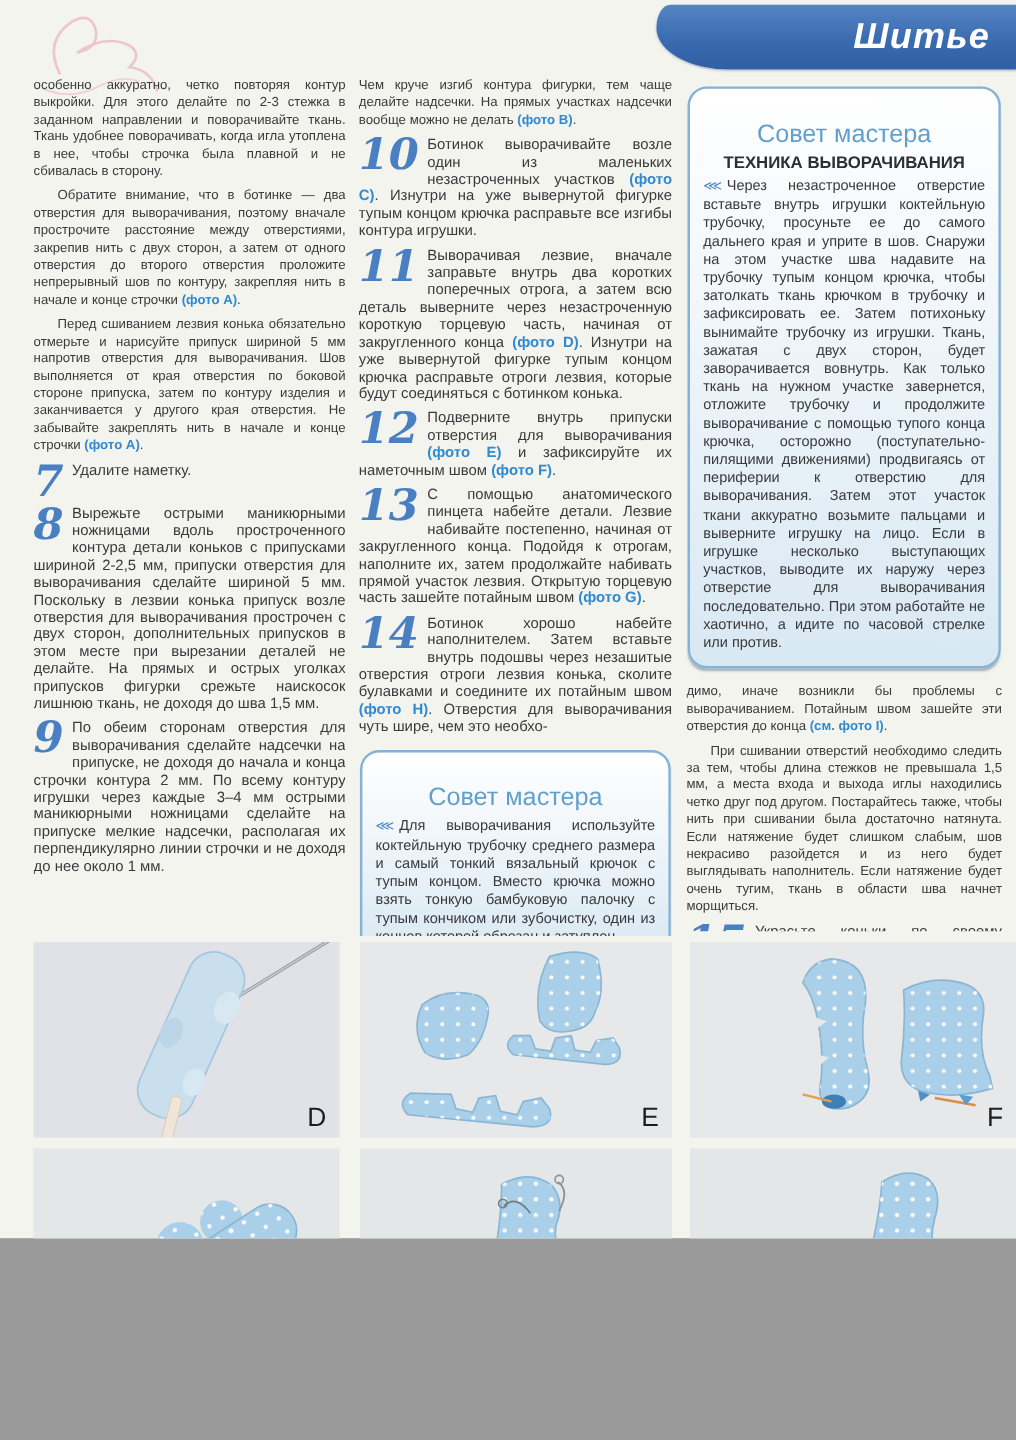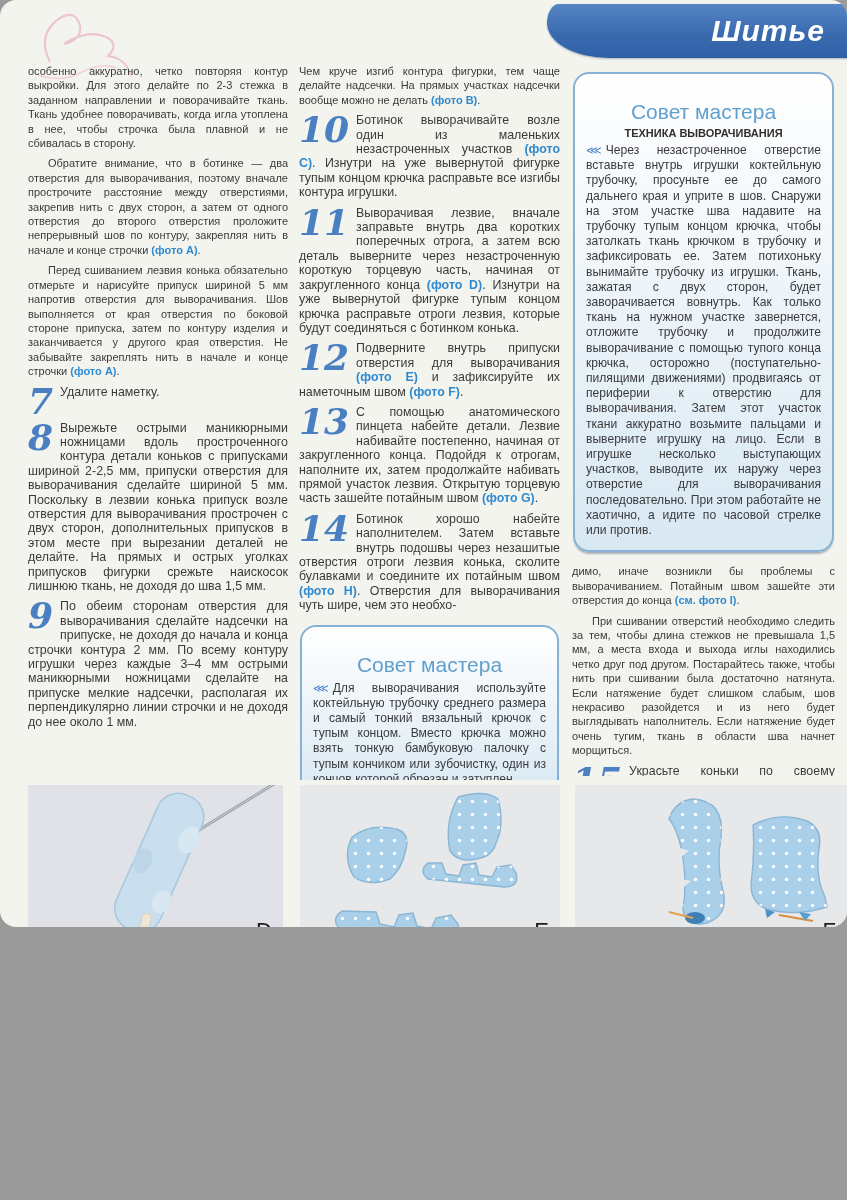--- a/index.html
+++ b/index.html
@@ -1,17 +1,17 @@
 <!DOCTYPE html>
 <html><head>
 <meta charset="utf-8">
 <style>
   html,body{margin:0;padding:0;background:#9a9a9a;}
-  .page{position:relative;width:847px;height:927px;background:#f4f4ef;overflow:hidden;
-        font-family:"Liberation Sans",sans-serif;color:#3a3a3c;border-radius:16px;}
+  .page{position:relative;width:847px;height:1032px;background:#f4f4ef;overflow:hidden;
+        font-family:"Liberation Sans",sans-serif;color:#3a3a3c;}
   
   .banner{position:absolute;top:4px;right:0;width:300px;height:54px;
           background:linear-gradient(180deg,#5585c4 0%,#3a6bb0 55%,#2f5fa4 100%);
           border-bottom-left-radius:95px 54px;border-top-left-radius:18px 30px;
           display:flex;align-items:center;justify-content:flex-end;padding-right:22px;box-sizing:border-box;
           box-shadow:0 1px 2px rgba(40,60,100,.35);}
   .banner-title{color:#ffffff;font-size:30px;font-weight:bold;font-style:italic;letter-spacing:1px;}
   .swirl{position:absolute;left:18px;top:0;}
   
   .col{position:absolute;top:64px;overflow:hidden;}
@@ -22,21 +22,21 @@
   .para.indent{text-indent:20px;}
   .step{margin:3px 0 6px 0;font-size:12.4px;line-height:14.4px;text-align:justify;overflow:hidden;}
   .step-num{float:left;font-family:"DejaVu Serif",serif;font-style:italic;font-weight:bold;
             color:#4a7fc2;font-size:36px;line-height:28px;margin:2px 7px 0 0;}
   .photo-ref{color:#2f8ad0;font-weight:bold;}
   
   .tip-box{border:2px solid #85b2d6;border-radius:16px;margin:12px 1px 12px 1px;
            background:linear-gradient(180deg,#ffffff 0%,#f0f6fa 40%,#d8e8f3 100%);
            padding:8px 11px 12px 11px;box-shadow:0 3px 2px -1px rgba(50,70,95,.4);}
   .tip-title{text-align:center;color:#61a0cd;font-size:21px;margin:18px 0 3px 0;}
-  .tip-subtitle{text-align:center;color:#2f2f30;font-size:11px;font-weight:bold;margin:0 0 4px 0;}
+  .tip-subtitle{text-align:center;color:#2f2f30;font-size:14px;font-weight:bold;margin:0 0 4px 0;}
   .tip-text{margin:4px 0 0 0;font-size:12.1px;line-height:15.2px;text-align:justify;}
   .tip-bullet{color:#4a86c8;font-size:11px;margin-right:4px;}
   
   .photo{position:absolute;background:#e3e6e8;overflow:hidden;}
   .photo svg{display:block;}
   .photo-label{position:absolute;right:11px;bottom:4px;font-size:22px;color:#1d1d1f;}
   #photoD{left:28px;top:785px;width:255px;height:163px;}
   #photoE{left:300px;top:785px;width:260px;height:163px;}
   #photoF{left:575px;top:785px;width:272px;height:163px;}
   #photoG{left:28px;top:957px;width:255px;height:177px;}

